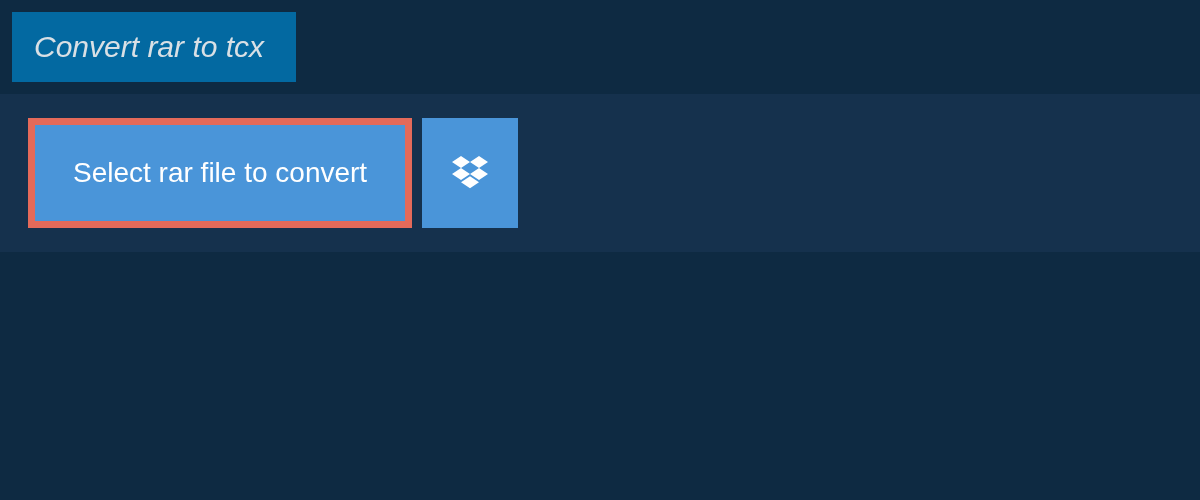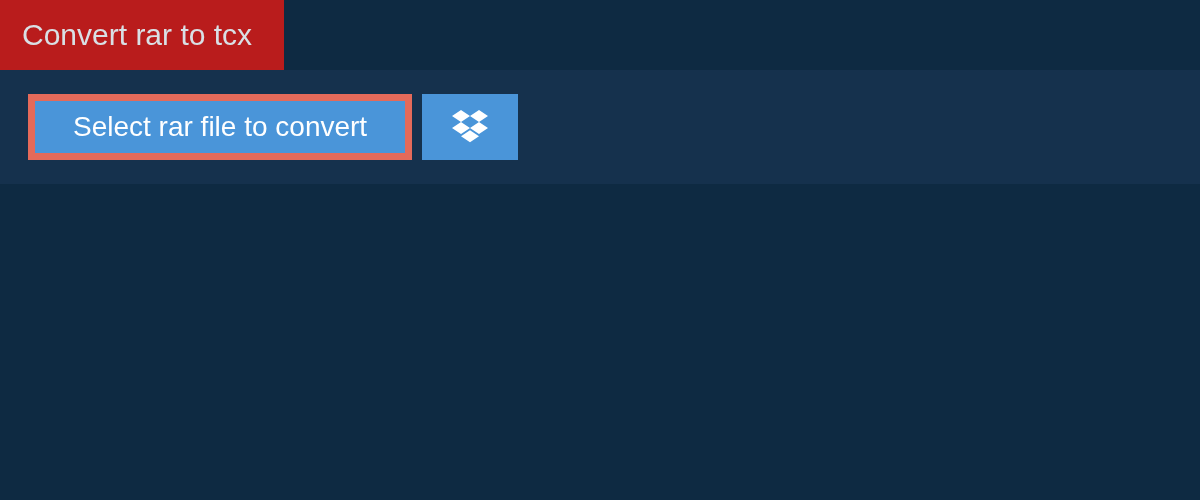--- a/index.html
+++ b/index.html
@@ -8,44 +8,45 @@
       box-sizing: border-box;
     }
     body {
       background: #0e2a42;
       font-family: -apple-system, BlinkMacSystemFont, 'Segoe UI', Helvetica, Arial, sans-serif;
       width: 1200px;
       height: 500px;
       overflow: hidden;
     }
     .header-tab {
-      background: #b91c1c;
+      background: #0369a1;
       display: inline-block;
       padding: 18px 32px 18px 22px;
-      margin: 0;
+      margin: 12px;
+      font-style: italic;
     }
     .header-title {
       color: #d9e0e5;
       font-size: 30px;
       font-weight: 300;
     }
     .main-panel {
       background: #15314d;
       padding: 24px 28px;
       display: flex;
       gap: 10px;
       align-items: stretch;
     }
     .select-button {
       background: #4a95d9;
       border: 7px solid #e46a5a;
       color: #ffffff;
       font-size: 28px;
       font-weight: 300;
-      padding: 10px 38px;
+      padding: 32px 38px;
       cursor: pointer;
       display: flex;
       align-items: center;
       justify-content: center;
       white-space: nowrap;
     }
     .dropbox-button {
       background: #4a95d9;
       cursor: pointer;
       display: flex;

